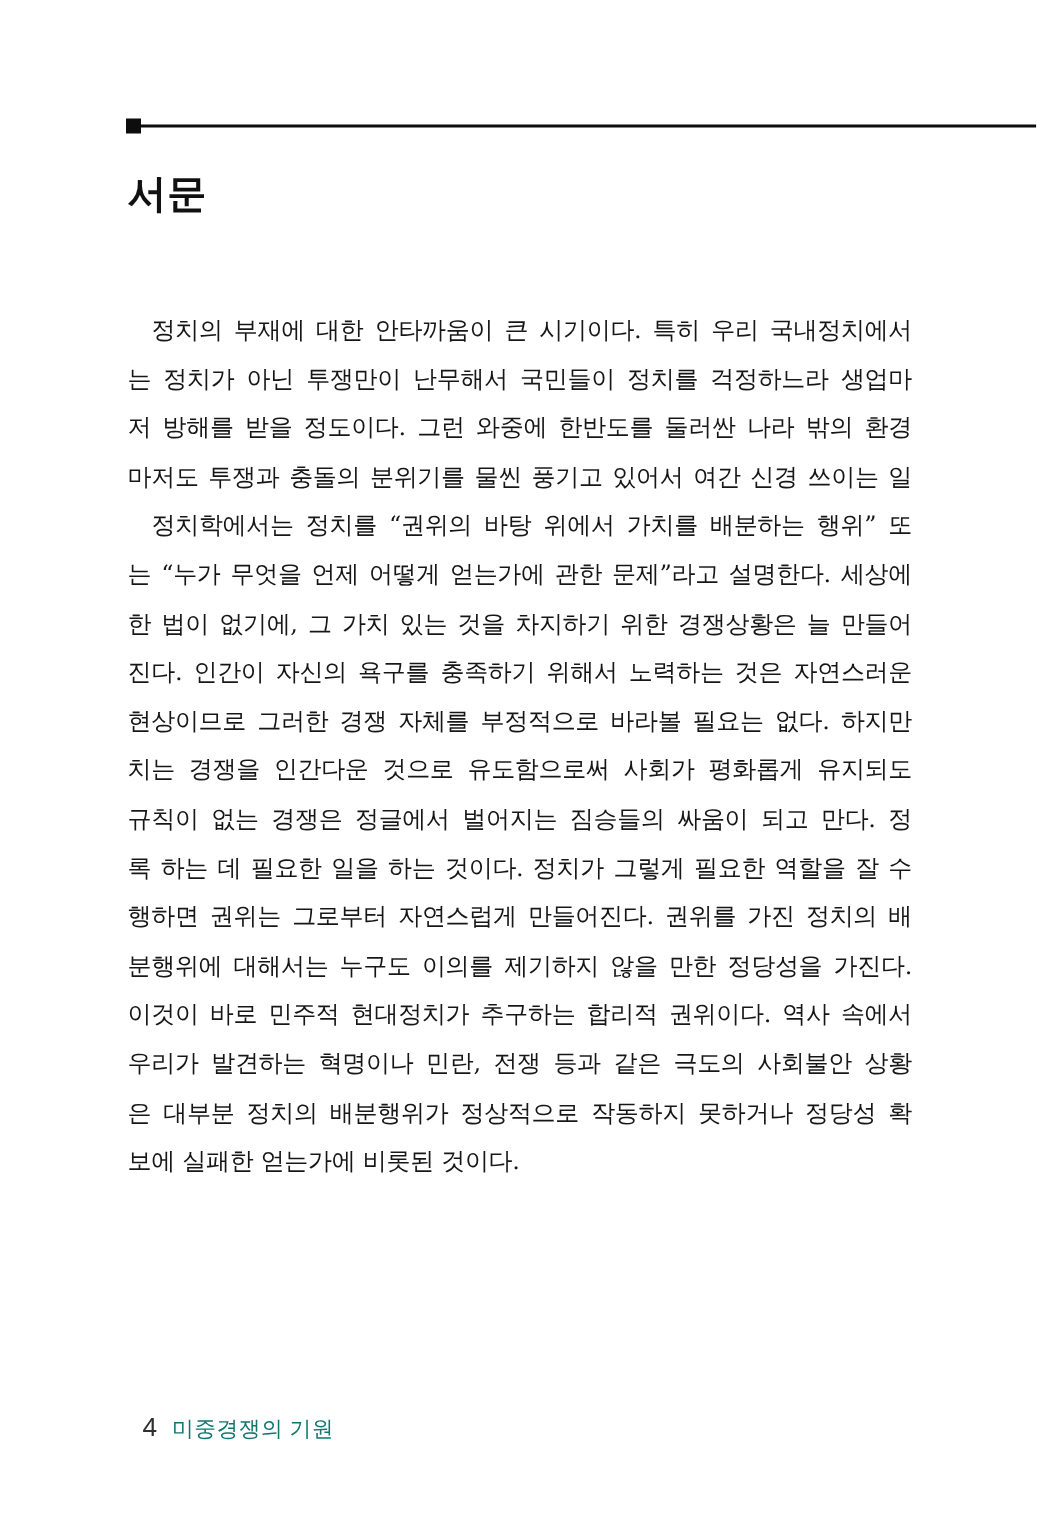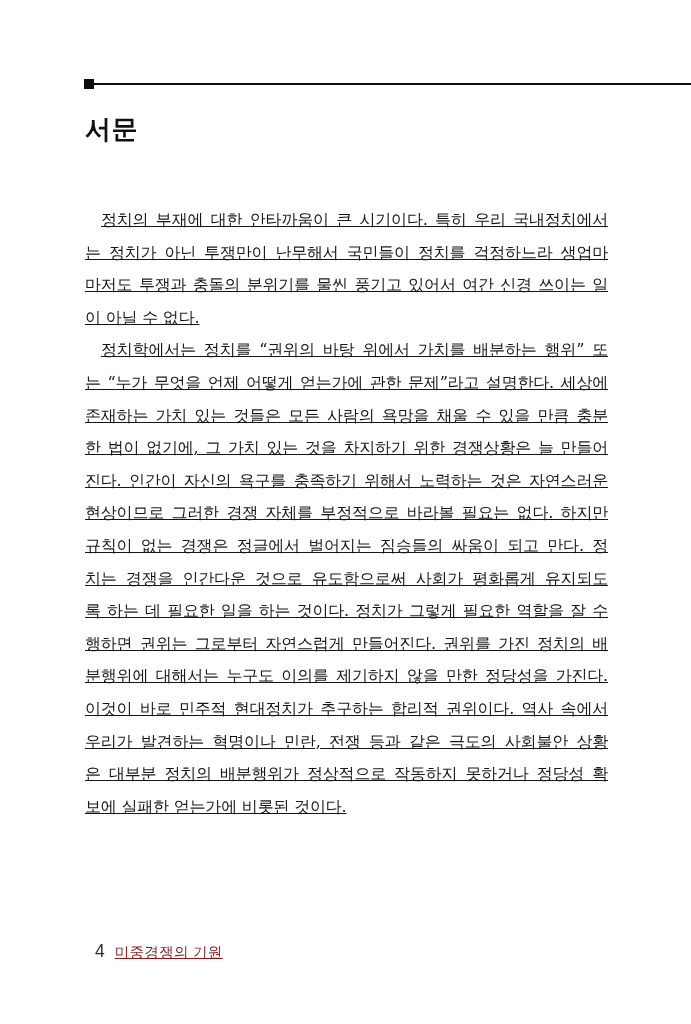--- a/index.html
+++ b/index.html
@@ -49,21 +49,20 @@
     color: #161616;
     letter-spacing: -0.2px;
   }
   .body-text p.line {
     margin: 0;
     height: 32.6px;
     overflow: hidden;
     text-align: justify;
     text-align-last: justify;
     word-break: keep-all;
-    text-decoration: underline;
   }
   .body-text p.line.indent { text-indent: 1em; }
   .body-text p.line.para-end {
     text-align-last: left;
   }
   .page-footer {
     position: absolute;
     left: 95px;
     top: 941px;
     display: flex;
@@ -72,48 +71,46 @@
     font-family: "Liberation Sans", sans-serif;
     color: #3b3b3b;
   }
   .page-footer .page-number {
     font-size: 17.5px;
     color: #2f2f2f;
   }
   .page-footer .book-title {
     font-size: 14.5px;
     letter-spacing: 0.3px;
-    color: #7f1d1d;
-    text-decoration: underline;
+    color: #0f766e;
   }
 </style>
 </head>
 <body>
 
 <div class="page">
 
   <div class="chapter-rule">
     <span class="rule-square"></span>
   </div>
 
   <h1 class="chapter-title">서문</h1>
 
   <div class="body-text">
     <p class="line indent">정치의 부재에 대한 안타까움이 큰 시기이다. 특히 우리 국내정치에서</p>
     <p class="line">는 정치가 아닌 투쟁만이 난무해서 국민들이 정치를 걱정하느라 생업마</p>
+    <p class="line">저 방해를 받을 정도이다. 그런 와중에 한반도를 둘러싼 나라 밖의 환경</p>
     <p class="line">마저도 투쟁과 충돌의 분위기를 물씬 풍기고 있어서 여간 신경 쓰이는 일</p>
-    <p class="line para-end">이 아닐 수 없다.</p>
     <p class="line indent">정치학에서는 정치를 “권위의 바탕 위에서 가치를 배분하는 행위” 또</p>
     <p class="line">는 “누가 무엇을 언제 어떻게 얻는가에 관한 문제”라고 설명한다. 세상에</p>
-    <p class="line">존재하는 가치 있는 것들은 모든 사람의 욕망을 채울 수 있을 만큼 충분</p>
     <p class="line">한 법이 없기에, 그 가치 있는 것을 차지하기 위한 경쟁상황은 늘 만들어</p>
     <p class="line">진다. 인간이 자신의 욕구를 충족하기 위해서 노력하는 것은 자연스러운</p>
     <p class="line">현상이므로 그러한 경쟁 자체를 부정적으로 바라볼 필요는 없다. 하지만</p>
+    <p class="line">치는 경쟁을 인간다운 것으로 유도함으로써 사회가 평화롭게 유지되도</p>
     <p class="line">규칙이 없는 경쟁은 정글에서 벌어지는 짐승들의 싸움이 되고 만다. 정</p>
-    <p class="line">치는 경쟁을 인간다운 것으로 유도함으로써 사회가 평화롭게 유지되도</p>
     <p class="line">록 하는 데 필요한 일을 하는 것이다. 정치가 그렇게 필요한 역할을 잘 수</p>
     <p class="line">행하면 권위는 그로부터 자연스럽게 만들어진다. 권위를 가진 정치의 배</p>
     <p class="line">분행위에 대해서는 누구도 이의를 제기하지 않을 만한 정당성을 가진다.</p>
     <p class="line">이것이 바로 민주적 현대정치가 추구하는 합리적 권위이다. 역사 속에서</p>
     <p class="line">우리가 발견하는 혁명이나 민란, 전쟁 등과 같은 극도의 사회불안 상황</p>
     <p class="line">은 대부분 정치의 배분행위가 정상적으로 작동하지 못하거나 정당성 확</p>
     <p class="line para-end">보에 실패한 얻는가에 비롯된 것이다.</p>
   </div>
 
   <div class="page-footer">

